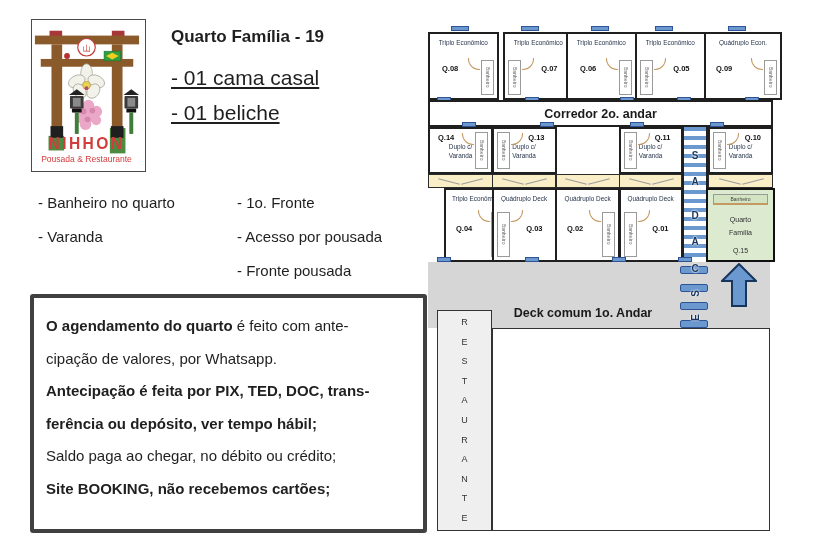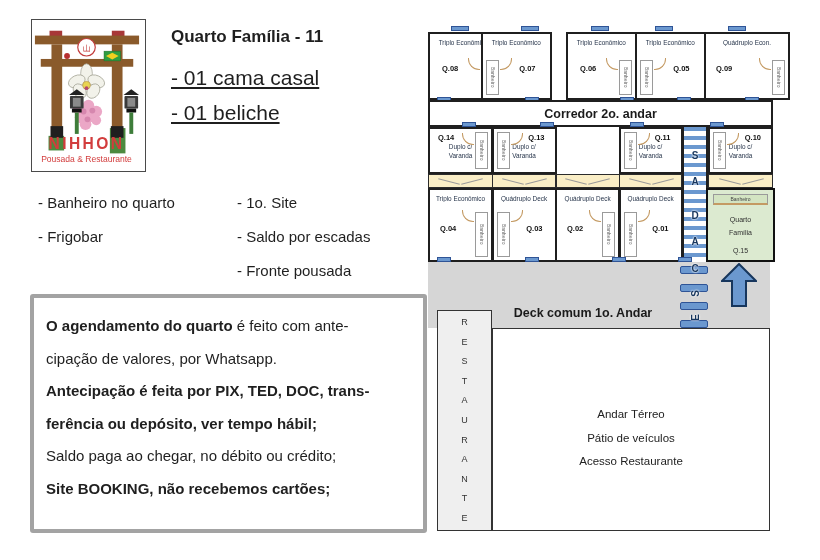--- a/index.html
+++ b/index.html
@@ -7,21 +7,21 @@
            font-family:"Liberation Sans", sans-serif; color:#1f1f1f; }
   .abs { position:absolute; }
 
   
   #logo-box { left:31px; top:19px; width:113px; height:151px; border:1.5px solid #4a4a4a; background:#fff; }
   #room-title { left:171px; top:27px; font-size:17px; font-weight:bold; }
   .bedlist { left:171px; top:60px; font-size:21px; line-height:35px;text-decoration:underline; }
   .feat-l  { left:38px;  top:186px; font-size:15px; line-height:34px; }
   .feat-r  { left:237px; top:186px; font-size:15px; line-height:34px; }
 
-  #notice { left:30px; top:294px; width:397px; height:239px; border:4px solid #a3a3a3; border-radius:3px;
+  #notice { left:30px; top:294px; width:397px; height:239px; border:4px solid #404040; border-radius:3px;
             background:#fff; box-sizing:border-box; padding:12px 12px 0 12px; font-size:15px; line-height:32.5px; }
   #notice .b { font-weight:bold; }
   #notice div { white-space:nowrap; }
 
   
   #plan { left:428px; top:0; width:392px; height:560px; }
   .room { position:absolute; box-sizing:border-box; border:2px solid #1f1f1f; background:#fff; }
   .rtype { text-align:center; font-size:6.4px; color:#26344a; margin-top:5px; white-space:nowrap; overflow:hidden; }
   .rtype.mid { margin-top:14px; width:42px; margin-left:auto; margin-right:auto; line-height:8.5px; white-space:normal; }
   .q { position:absolute; font-weight:bold; font-size:7.5px; color:#101010; }
@@ -133,34 +133,34 @@
         <rect x="95" y="77" width="14" height="13" fill="#3a3a3a" rx="1"></rect>
         <rect x="98" y="79" width="8" height="9" fill="#8a8a8a"></rect>
         <rect x="97" y="90" width="10" height="4" fill="#111"></rect>
         <rect x="100" y="94" width="4" height="22" fill="#3e7d3a"></rect>
       </g>
       <text x="56" y="132" text-anchor="middle" font-size="16" font-weight="bold" letter-spacing="2.5" fill="#d23c3c">NIHHON</text>
       <text x="56" y="145" text-anchor="middle" font-size="8.8" fill="#d23c3c">Pousada &amp; Restaurante</text>
     </svg>
   </div>
 
-  <div class="abs" id="room-title">Quarto Família - 11</div>
+  <div class="abs" id="room-title">Quarto Família - 19</div>
 
   <div class="abs bedlist">
     <div>- 01 cama casal</div>
     <div>- 01 beliche</div>
   </div>
 
   <div class="abs feat-l">
     <div>- Banheiro no quarto</div>
-    <div>- Frigobar</div>
+    <div>- Varanda</div>
   </div>
   <div class="abs feat-r">
-    <div>- 1o. Site</div>
-    <div>- Saldo por escadas</div>
+    <div>- 1o. Fronte</div>
+    <div>- Acesso por pousada</div>
     <div>- Fronte pousada</div>
   </div>
 
   <div class="abs" id="notice">
     <div><span class="b">O agendamento do quarto</span><span> é feito com ante-</span></div>
     <div>cipação de valores, por Whatsapp.</div>
     <div class="b">Antecipação é feita por PIX, TED, DOC, trans-</div>
     <div class="b">ferência ou depósito, ver tempo hábil;</div>
     <div>Saldo paga ao chegar, no débito ou crédito;</div>
     <div class="b">Site BOOKING, não recebemos cartões;</div>
@@ -175,21 +175,21 @@
     <div class="win" style="left:300px;top:26px;width:18px"></div>
 
     <div class="room rA" style="left:0;top:32px;width:70.5px;height:68px">
       <div class="rtype">Triplo Econômico</div>
       <div class="q" style="top:30px;left:12px">Q.08</div>
       <div class="arc by-right"></div>
       <div class="bath right">
           <span class="btxt">Banheiro</span>
         </div>
     </div>
-    <div class="room rA" style="left:53px;top:32px;width:70.5px;height:68px">
+    <div class="room rA" style="left:75px;top:32px;width:70.5px;height:68px">
       <div class="rtype">Triplo Econômico</div>
       <div class="q" style="top:30px;right:14px">Q.07</div>
       <div class="arc by-left"></div>
       <div class="bath left">
           <span class="btxt">Banheiro</span>
         </div>
     </div>
     <div class="room rA" style="left:138px;top:32px;width:70.5px;height:68px">
       <div class="rtype">Triplo Econômico</div>
       <div class="q" style="top:30px;left:12px">Q.06</div>
@@ -199,21 +199,21 @@
         </div>
     </div>
     <div class="room rA" style="left:207px;top:32px;width:70.5px;height:68px">
       <div class="rtype">Triplo Econômico</div>
       <div class="q" style="top:30px;right:14px">Q.05</div>
       <div class="arc by-left"></div>
       <div class="bath left">
           <span class="btxt">Banheiro</span>
         </div>
     </div>
-    <div class="room rA" style="left:276px;top:32px;width:86px;height:68px">
+    <div class="room rA" style="left:276px;top:32px;width:78px;height:68px">
       <div class="rtype">Quádruplo Econ.</div>
       <div class="q" style="top:30px;left:10px">Q.09</div>
       <div class="arc by-right"></div>
       <div class="bath right">
           <span class="btxt">Banheiro</span>
         </div>
     </div>
 
     <div class="win" style="left:9px;top:97px;width:14px"></div>
     <div class="win" style="left:97px;top:97px;width:14px"></div>
@@ -272,21 +272,21 @@
     <div class="vd b" style="left:33px"></div>
     <div class="vd a" style="left:74px"></div>
     <div class="vd b" style="left:97px"></div>
     <div class="vd a" style="left:137px"></div>
     <div class="vd b" style="left:160px"></div>
     <div class="vd a" style="left:201px"></div>
     <div class="vd b" style="left:224px"></div>
     <div class="vd a" style="left:291px"></div>
     <div class="vd b" style="left:314px"></div>
 
-    <div class="room rC" style="left:0;top:188px;width:65px;height:74px">
+    <div class="room rC" style="left:16px;top:188px;width:65px;height:74px">
       <div class="rtype">Triplo Econômico</div>
       <div class="q" style="top:34px;left:10px">Q.04</div>
       <div class="arc by-right"></div>
       <div class="bath right">
           <span class="btxt">Banheiro</span>
         </div>
     </div>
     <div class="room rC" style="left:63.5px;top:188px;width:65px;height:74px">
       <div class="rtype">Quádruplo Deck</div>
       <div class="q" style="top:34px;right:12px">Q.03</div>
@@ -355,20 +355,15 @@
       <span>A</span>
       <span>U</span>
       <span>R</span>
       <span>A</span>
       <span>N</span>
       <span>T</span>
       <span>E</span>
     </div>
 
     <div class="abs" id="ground-box"></div>
-    <div class="abs" id="ground-lines">
-      <div>Andar Térreo</div>
-      <div>Pátio de veículos</div>
-      <div>Acesso Restaurante</div>
-    </div>
 
   </div>
 </div>
 
 </body></html>

